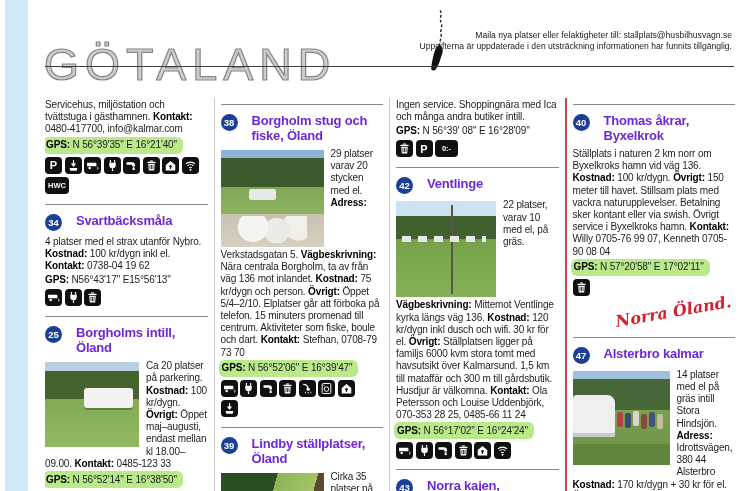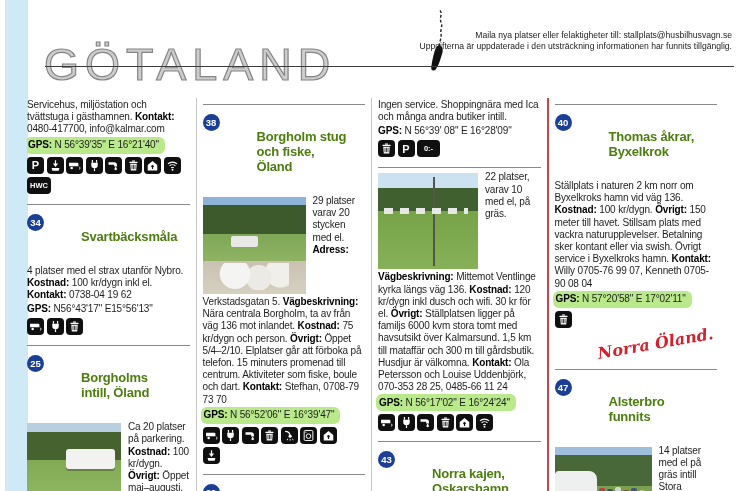--- a/index.html
+++ b/index.html
@@ -6,31 +6,31 @@
   body{width:740px;height:491px;background:#ffffff;position:relative;overflow:hidden;
        font-family:"Liberation Sans", sans-serif;color:#1d1d1d;}
   .edge-strip{position:absolute;left:5px;top:0;width:23px;height:491px;background:#cfe9f6;}
   
   .region-title{position:absolute;left:44px;top:6px;font-size:45px;line-height:58px;
     letter-spacing:6px;font-weight:400;color:#cdcdcd;-webkit-text-stroke:1.2px #868686;}
   .island{position:absolute;left:420px;top:8px;}
   .header-rule{position:absolute;left:45px;right:6px;top:66px;border-top:1.5px solid #3c3c3c;}
   .info-text{position:absolute;right:8px;top:30px;text-align:right;font-size:8.6px;line-height:11px;color:#222;}
   
-  .columns{position:absolute;left:27px;top:96px;width:690px;bottom:0;display:flex;overflow:hidden;}
+  .columns{position:absolute;left:45px;top:96px;width:690px;bottom:0;display:flex;overflow:hidden;}
   .col{flex:1 1 0;min-width:0;}
   .vdiv{width:1px;background:#c9c9c9;margin:2px 6px 0 6px;flex:none;}
   .vdiv.red{width:2px;background:#c4454d;}
   .top-divider{border-top:1px solid #8a8a8a;margin:8px 0 2px;}
   .divider{border-top:1px solid #8a8a8a;margin:10px 0 0;clear:both;}
   
-  .entry-header{display:flex;align-items:flex-start;gap:21px;margin:8px 0 5px;}
+  .entry-header{display:flex;align-items:flex-start;gap:14px;margin:8px 0 5px;}
   .badge{flex:none;width:17px;height:17px;border-radius:50%;background:#1c3f96;color:#fff;
     font-size:9.5px;font-weight:bold;display:flex;align-items:center;justify-content:center;margin-top:1px;}
-  .entry-title{flex:1;margin:16px;color:#4d7c0f;font-weight:bold;font-size:13px;line-height:15px;letter-spacing:-0.2px;}
+  .entry-title{flex:1;margin:0;color:#6d28d9;font-weight:bold;font-size:13px;line-height:15px;letter-spacing:-0.2px;}
   .body-text{margin:3px 0 1px;font-size:10px;line-height:12.2px;letter-spacing:-0.15px;}
   .body-text b{color:#000;}
   .gps-line{font-size:10px;line-height:13px;margin:1px 0 2px;letter-spacing:-0.15px;}
   .gps-inner b{color:#000;}
   .gps-inner.hl{background:#b9e98a;border-radius:6px;padding:1.5px 6px 2.5px 3px;margin-left:-2px;display:inline-block;}
   .icon-row{display:flex;flex-wrap:wrap;gap:2.5px;margin:3px 0 2px;clear:both;}
   .ic{flex:none;width:17px;height:17px;background:#101010;border-radius:4px;color:#fff;
       display:flex;align-items:center;justify-content:center;overflow:hidden;}
   .ic svg{width:13px;height:13px;display:block;}
   .ic .t{font-weight:bold;font-size:11px;}
@@ -288,20 +288,21 @@
               <path d="M3.6 4.2L6 7.4l2.4-3.2z" fill="#fff"></path>
               <path d="M2.4 8.2h7.2l-.7 2.6H3.1z" fill="#fff"></path>
             </svg>
           </span>
         </div>
         <div class="divider"></div>
       </section>
       <section class="block">
         <div class="entry-header">
           <span class="badge">39</span>
+          <h3 class="entry-title">Lindby ställplatser, Öland</h3>
         </div>
         <div class="photo photo-39"></div>
         <p class="body-text">Cirka 35 platser på gräs.  Lindby Bygata 73</p>
       </section>
     </div>
     <div class="vdiv"></div>
     <div class="col">
       <section class="block">
         <p class="body-text">Ingen service. Shoppingnära med Ica och många andra butiker intill.</p>
         <div class="gps-line"><span class="gps-inner"><b>GPS:</b> N 56°39' 08" E 16°28'09"</span></div>
@@ -317,20 +318,24 @@
           <span class="ic">
             <span class="t">P</span>
           </span>
           <span class="ic wide">
             <span class="t">0:-</span>
           </span>
         </div>
         <div class="divider"></div>
       </section>
       <section class="block">
+        <div class="entry-header">
+          <span class="badge">42</span>
+          <h3 class="entry-title">Ventlinge</h3>
+        </div>
         <div class="photo photo-42"></div>
         <p class="body-text">22 platser, varav 10 med el, på gräs. <b>Vägbeskrivning:</b> Mittemot Ventlinge kyrka längs väg 136. <b>Kostnad:</b> 120 kr/dygn inkl dusch och wifi. 30 kr för el. <b>Övrigt:</b> Ställplatsen ligger på familjs 6000 kvm stora tomt med havsutsikt över Kalmarsund. 1,5 km till mataffär och 300 m till gårdsbutik. Husdjur är välkomna. <b>Kontakt:</b> Ola Petersson och Louise Uddenbjörk, 070-353 28 25, 0485-66 11 24</p>
         <div class="gps-line"><span class="gps-inner hl"><b>GPS:</b> N 56°17'02" E 16°24'24"</span></div>
         <div class="icon-row">
           <span class="ic">
             <svg viewBox="0 0 12 12">
               <path d="M1 3.4h7.6a1 1 0 0 1 1 1v2.4H1z" fill="#fff"></path>
               <circle cx="3.4" cy="8.3" r="1.2" fill="#fff"></circle>
               <path d="M10.6 7.2c.5.9.5 1.7 0 2.4" stroke="#fff" stroke-width=".9" fill="none"></path>
             </svg>
@@ -391,19 +396,19 @@
               <rect x="2.2" y="2.6" width="7.6" height="1.1" rx=".5" fill="#fff"></rect>
               <rect x="4.6" y="1.4" width="2.8" height="1" fill="#fff"></rect>
               <path d="M3 4.4h6l-.5 6.2h-5z" fill="#fff"></path>
               <path d="M4.6 5.4v4M6 5.4v4M7.4 5.4v4" stroke="#111" stroke-width=".7"></path>
             </svg>
           </span>
         </div><div class="annotation">Norra Öland.</div><div class="divider"></div></section>
       <section class="block">
         <div class="entry-header">
           <span class="badge">47</span>
-          <h3 class="entry-title">Alsterbro funnits</h3>
+          <h3 class="entry-title">Alsterbro kalmar</h3>
         </div>
         <div class="photo photo-47"></div>
         <p class="body-text">14 platser med el på gräs intill Stora Hindsjön. <b>Adress:</b> Idrottsvägen, 380 44 Alsterbro <b>Kostnad:</b> 170 kr/dygn + 30 kr för el. <b>Övrigt:</b> Nära butik, bränsle och pizzeria. Vandringsleder, fiske och uthyrning av båt. Tvättmaskin finns.  Thomas Jeansson, thomas@fti.se</p>
       </section>
     </div>
   </div>
 
 </body></html>

